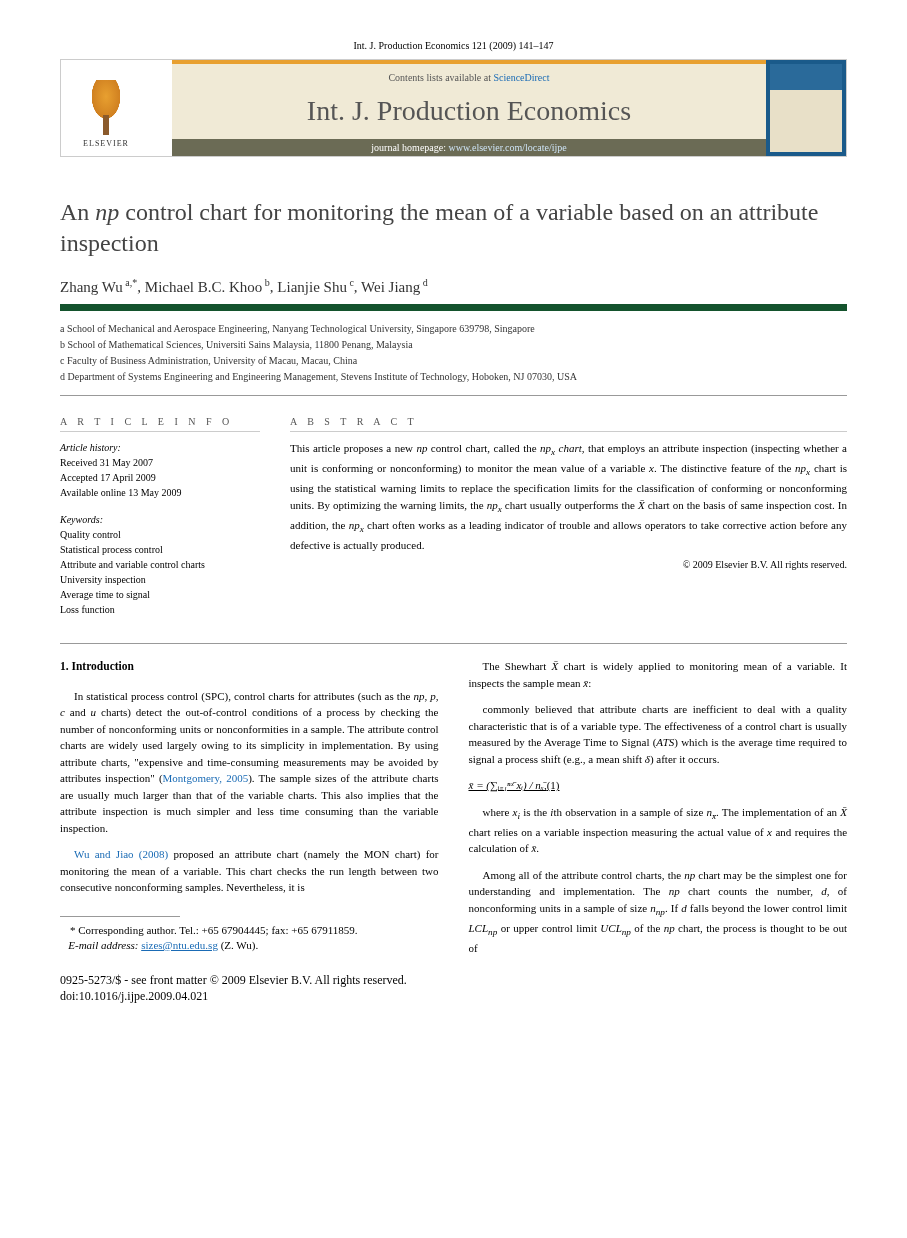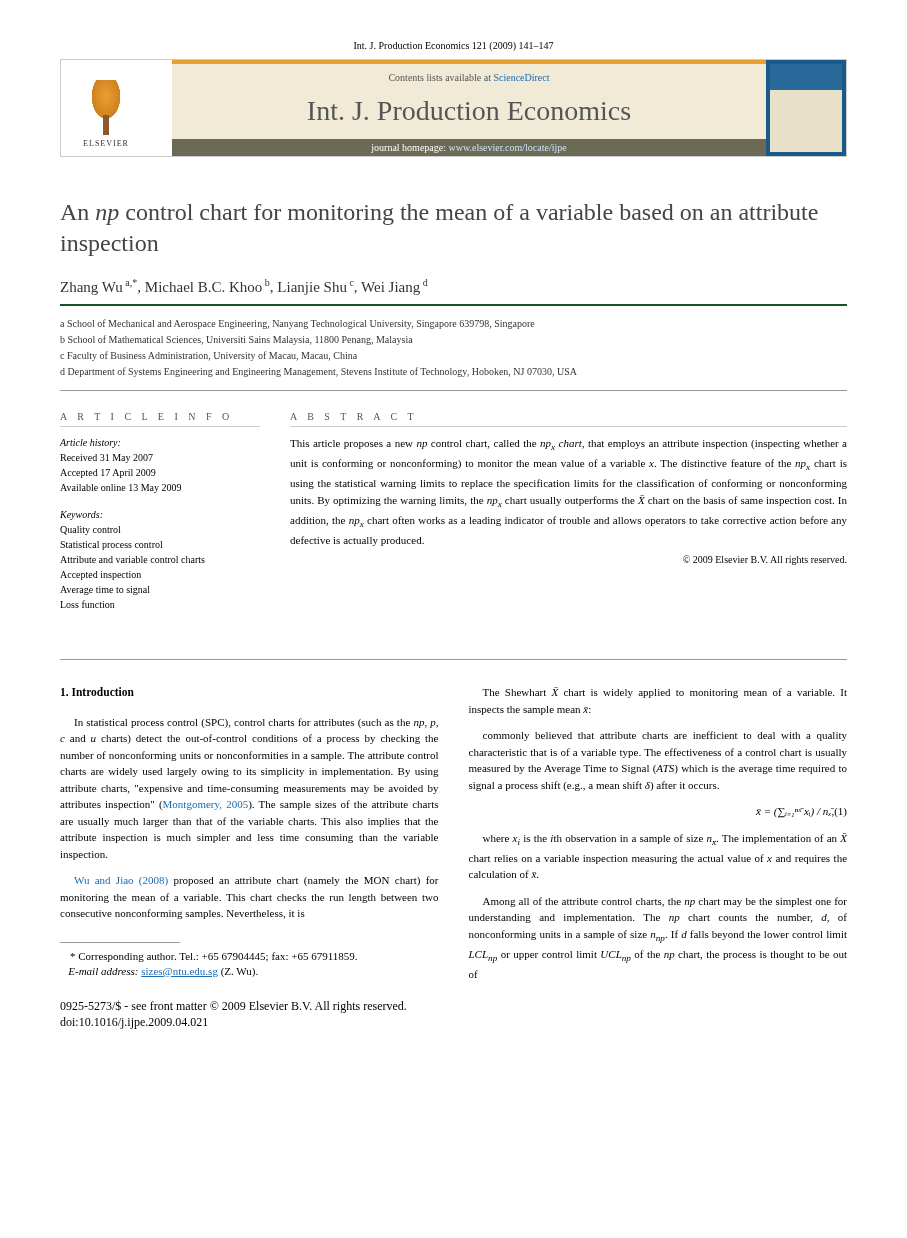--- a/index.html
+++ b/index.html
@@ -95,39 +95,39 @@
       font-weight: normal;
       color: #444;
       line-height: 1.3;
       margin-bottom: 18px;
     }
     .article-title em { font-style: italic; }
     .authors {
       font-size: 15px;
       color: #333;
       margin-bottom: 10px;
-      border-bottom: 2px solid #14532d;
+      border-bottom: 7px solid #14532d;
       padding-bottom: 8px;
     }
     .authors sup { font-size: 10px; }
     .affiliations {
       font-size: 10px;
       color: #333;
       line-height: 1.5;
       margin-bottom: 20px;
       border-bottom: 1px solid #999;
       padding-bottom: 10px;
     }
     .affiliations div { margin-bottom: 1px; }
     .info-abstract-row {
       display: flex;
       gap: 30px;
       border-bottom: 1px solid #999;
-      padding-bottom: 35px;
-      margin-bottom: 24px;
+      padding-bottom: 14px;
+      margin-bottom: 14px;
     }
     .article-info { width: 200px; font-size: 10px; }
     .section-label {
       font-size: 10px;
       letter-spacing: 4px;
       color: #555;
       margin-bottom: 8px;
       border-bottom: 1px solid #ccc;
       padding-bottom: 4px;
     }
@@ -143,23 +143,24 @@
       font-size: 11px;
     }
     .body-col { flex: 1; text-align: justify; line-height: 1.5; }
     .body-heading { font-weight: bold; font-size: 11.5px; margin-bottom: 12px; }
     .body-col p { margin-bottom: 10px; text-indent: 14px; }
     .body-col p:first-of-type { text-indent: 14px; }
     .ref-link { color: #1a6bb5; }
     .equation-row {
       display: flex;
       align-items: center;
-      justify-content: flex-end;
+      justify-content: flex-start;
       margin: 10px 0;
       text-indent: 0;
+      text-decoration: underline;
     }
     .equation { font-style: italic; }
     .eq-num { }
     .footnote-sep {
       border-top: 1px solid #999;
       width: 120px;
       margin: 20px 0 6px 0;
     }
     .footnote {
       font-size: 11px;
@@ -223,21 +224,21 @@
       <div class="info-subhead">Article history:</div>
       <div>Received 31 May 2007</div>
       <div>Accepted 17 April 2009</div>
       <div>Available online 13 May 2009</div>
     </div>
     <div class="info-block">
       <div class="info-subhead">Keywords:</div>
       <div>Quality control</div>
       <div>Statistical process control</div>
       <div>Attribute and variable control charts</div>
-      <div>Accepted inspection</div>
+      <div>University inspection</div>
       <div>Average time to signal</div>
       <div>Loss function</div>
     </div>
   </div>
   <div class="abstract-col">
     <div class="section-label">A B S T R A C T</div>
     <div class="abstract-text">This article proposes a new <em>np</em> control chart, called the <em>np<sub>x</sub> chart</em>, that employs an attribute inspection (inspecting whether a unit is conforming or nonconforming) to monitor the mean value of a variable <em>x</em>. The distinctive feature of the <em>np<sub>x</sub></em> chart is using the statistical warning limits to replace the specification limits for the classification of conforming or nonconforming units. By optimizing the warning limits, the <em>np<sub>x</sub></em> chart usually outperforms the <em>X̄</em> chart on the basis of same inspection cost. In addition, the <em>np<sub>x</sub></em> chart often works as a leading indicator of trouble and allows operators to take corrective action before any defective is actually produced.</div>
     <div class="copyright-line">© 2009 Elsevier B.V. All rights reserved.</div>
   </div>
 </div>

